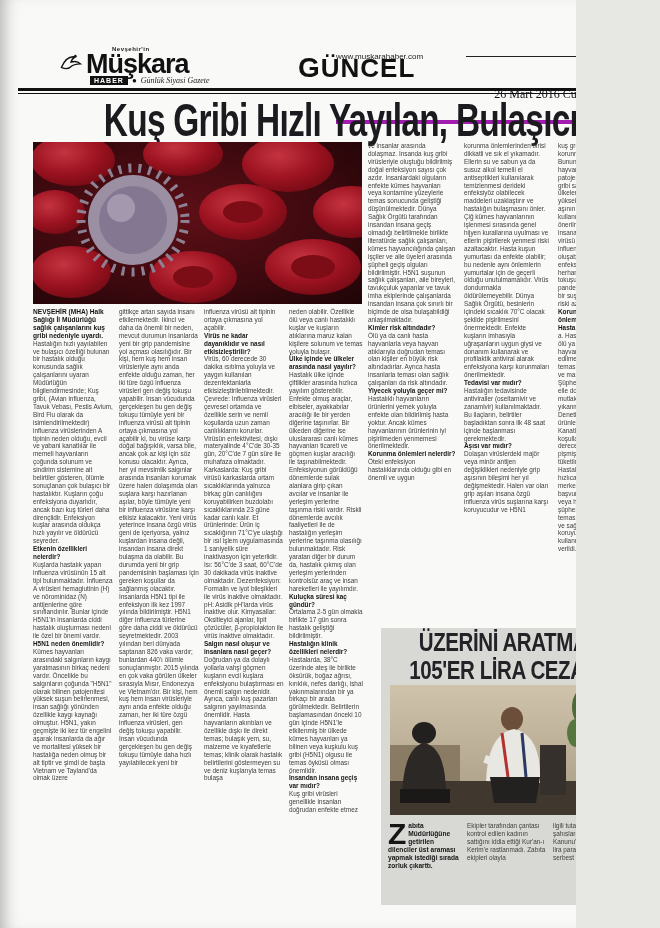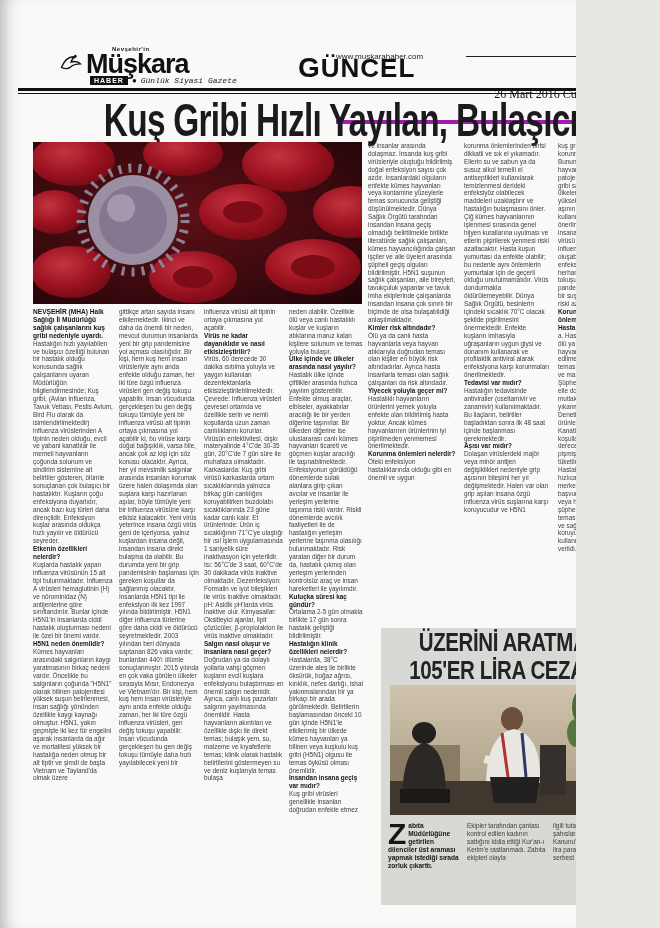--- a/index.html
+++ b/index.html
@@ -8,21 +8,21 @@
   
   .masthead{position:absolute;left:0;top:0;width:660px;height:92px;}
   .logo{position:absolute;left:58px;top:46px;display:flex;align-items:flex-start;}
   .logo-bird{width:26px;height:26px;margin-top:4px;}
   .logo-col{margin-left:2px;}
   .logo-top{font-size:6px;font-weight:bold;color:#1a1a1a;letter-spacing:.5px;margin-left:26px;}
   .logo-main{font-size:27px;font-weight:bold;color:#111;letter-spacing:-1px;line-height:24px;}
   .logo-row{display:flex;align-items:center;gap:4px;margin-left:4px;}
   .logo-haber{background:#111;color:#fff;font-size:7px;font-weight:bold;padding:1px 4px;letter-spacing:1px;}
   .logo-dot{font-size:8px;color:#111;}
-  .logo-tag{font-family:Liberation Mono, monospace;font-style:italic;font-size:8px;color:#222;}
+  .logo-tag{font-family:Liberation Serif, serif;font-style:italic;font-size:8px;color:#222;}
   .guncel{position:absolute;left:298px;top:52px;font-size:26px;font-weight:bold;color:#111;letter-spacing:1px;}
   .guncel::first-letter{font-size:28px;}
   .site-row{position:absolute;left:336px;top:52px;width:292px;display:flex;align-items:center;gap:37px;}
   .site{font-size:8px;color:#222;white-space:nowrap;}
   .site-rule{flex:1;height:1px;background:#222;margin-left:6px;}
   .date{position:absolute;left:336px;top:64px;width:276px;text-align:right;
         font-family:"Liberation Serif", serif;font-size:12px;color:#111;border-bottom:4px solid #a21caf;padding-bottom:18px;margin-top:23px;}
   .pageno{position:absolute;right:22px;top:42px;font-family:"Liberation Serif", serif;font-size:38px;color:#111;text-align:right;}
   .rule-a{position:absolute;left:18px;top:88px;width:624px;height:3px;background:#111;}
   .rule-b{position:absolute;left:18px;top:93px;width:624px;height:1px;background:#111;}

